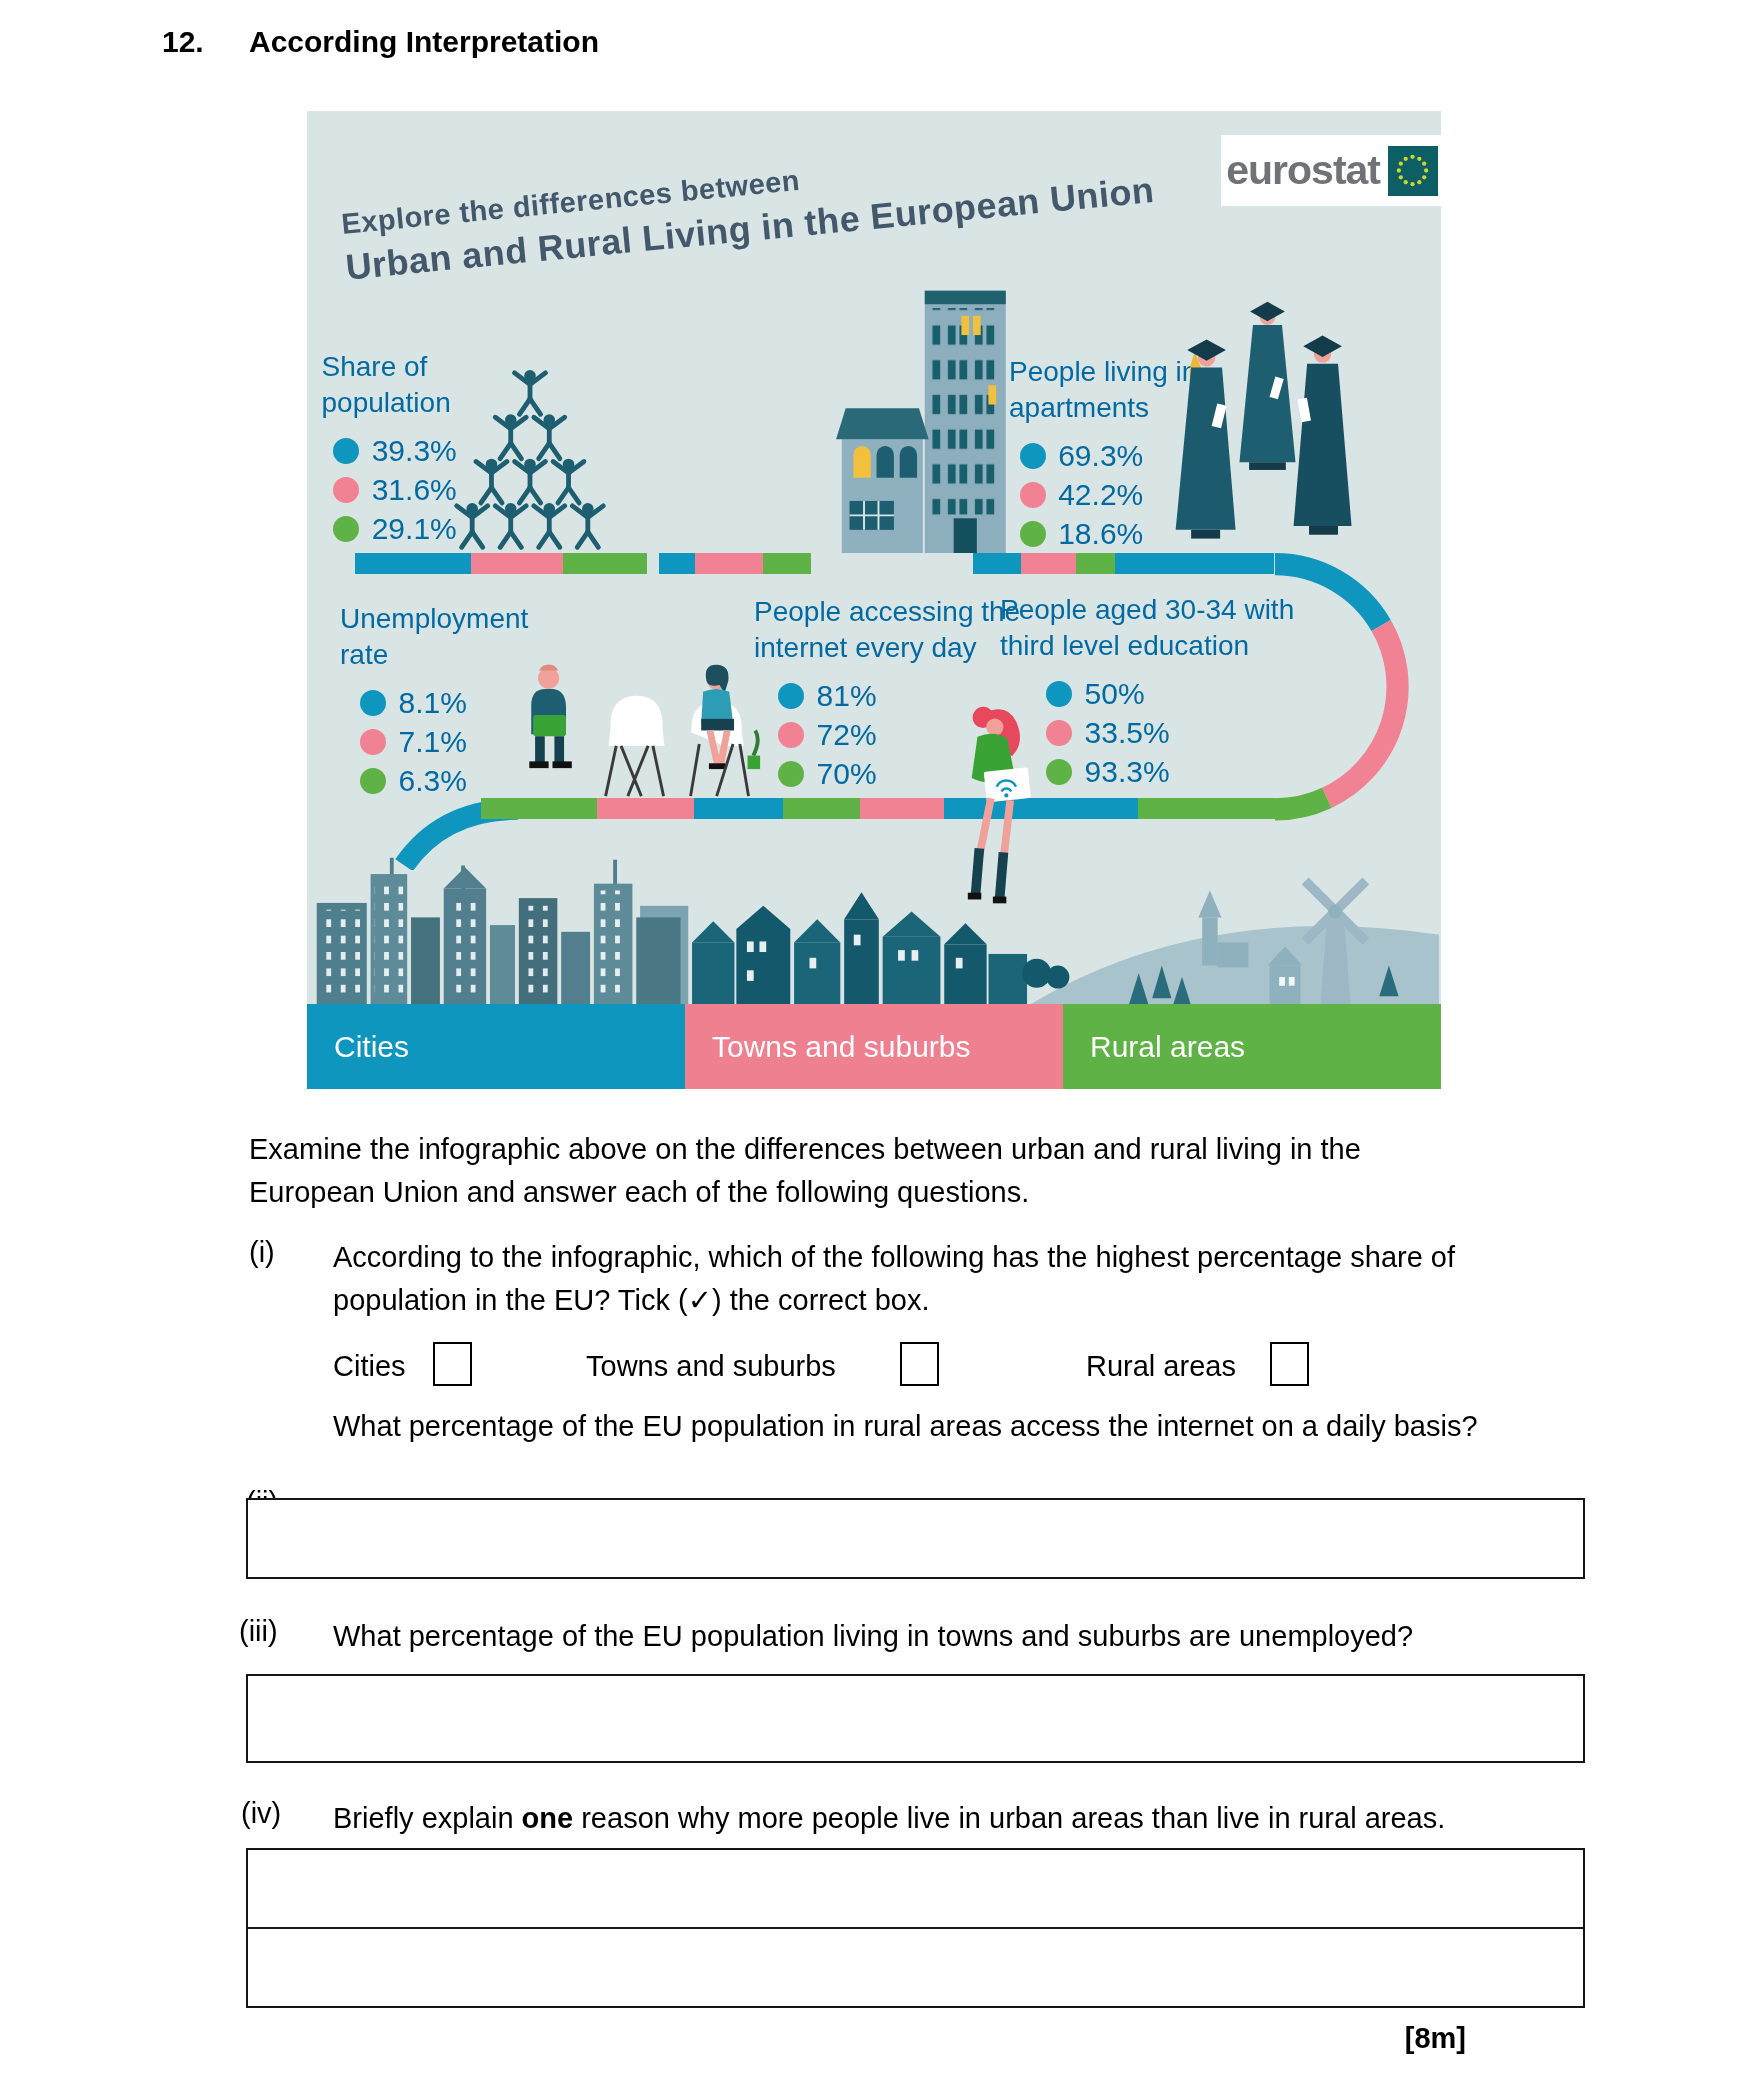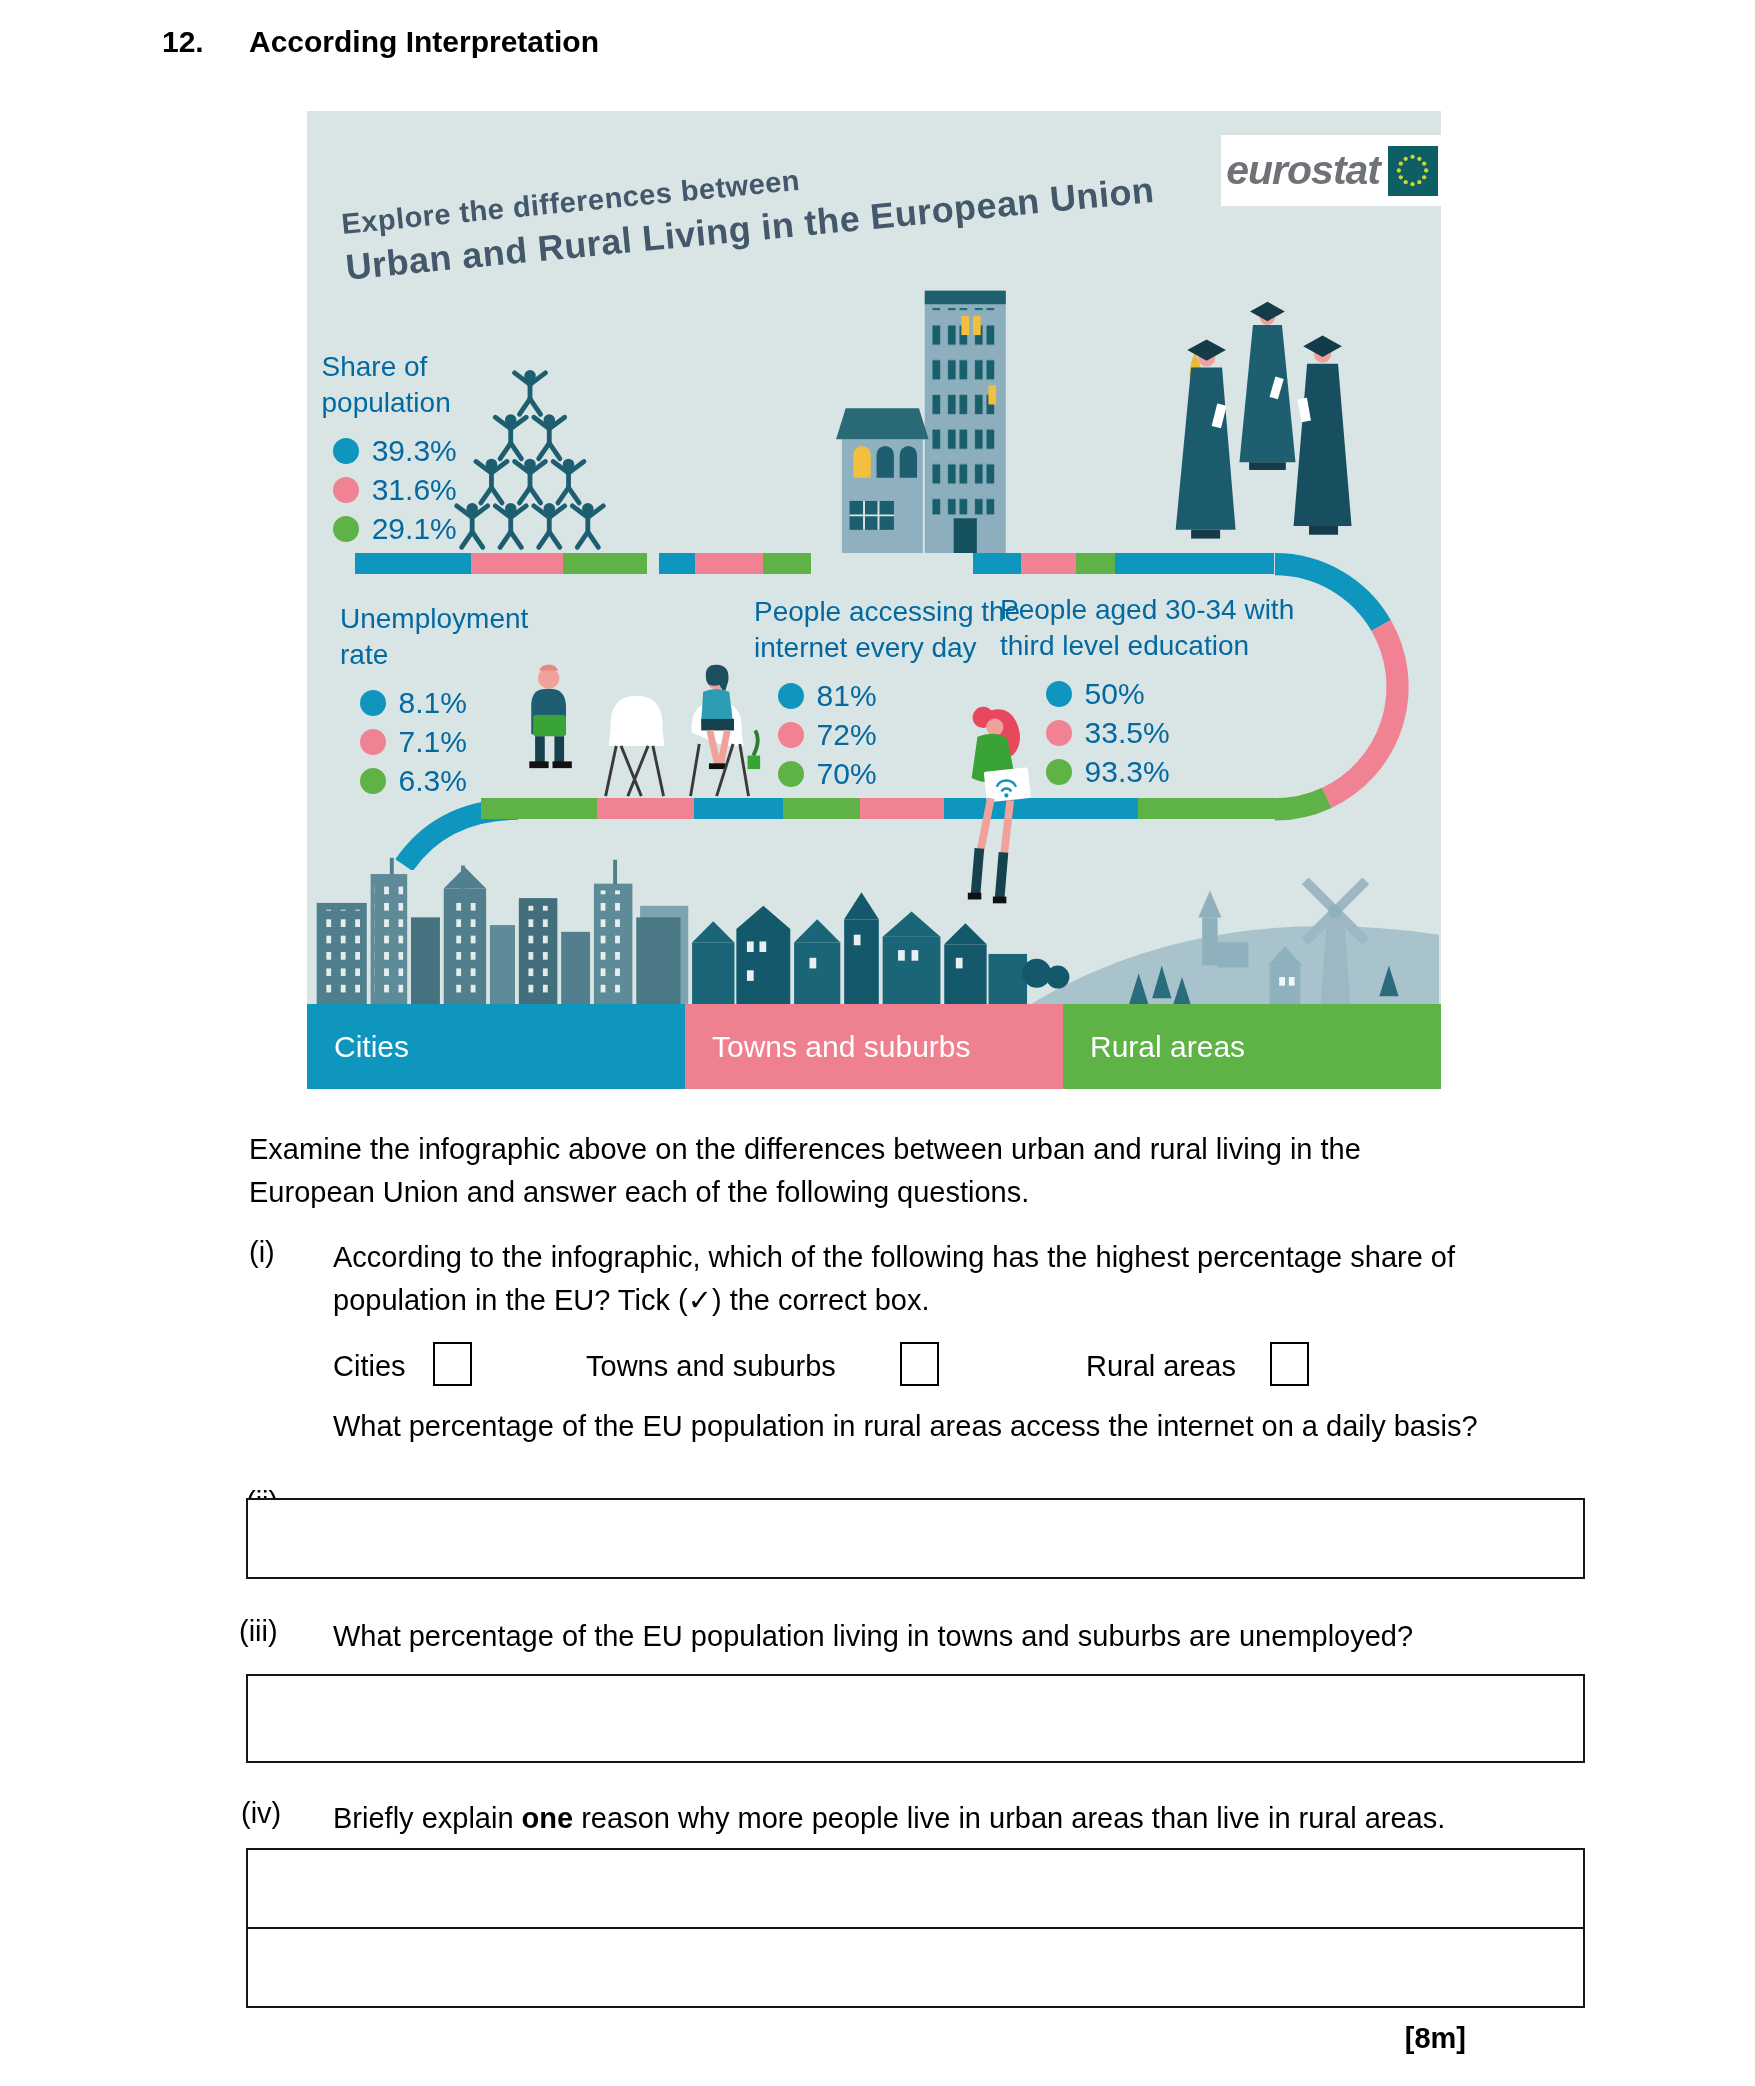--- a/index.html
+++ b/index.html
@@ -11,21 +11,21 @@
   
   .doc-num { left:162px; top:25px; font-size:30px; font-weight:bold; }
   .doc-title { left:249px; top:25px; font-size:30px; font-weight:bold; }
 
   
   .info { left:307px; top:111px; width:1134px; height:978px; background:#d9e4e5; overflow:hidden; }
   .info-title { left:33px; top:97px; transform:rotate(-5.5deg); transform-origin:left top; color:#44586c; }
   .info-title .l1 { font-size:29px; font-weight:bold; letter-spacing:0.5px; }
   .info-title .l2 { font-size:36px; font-weight:bold; margin-top:5.8px; letter-spacing:0.5px; }
 
-  .brand { left:914px; top:24px; width:222px; height:71px; background:#fff; display:flex; align-items:center; justify-content:center; gap:7.7px;font-style:italic; }
+  .brand { left:914px; top:24px; width:222px; height:71px; background:#fff; display:flex; align-items:center; justify-content:center; gap:7.7px; }
   .brand-text { font-size:41px; font-weight:bold; color:#6f7276; letter-spacing:-1px; }
   .brand-flag { width:50px; height:50px; background:#0e5e66; display:flex; align-items:center; justify-content:center; }
 
   
   .sg { line-height:36px; font-size:28px; color:#0369a1; }
   .sg .trow { display:flex; align-items:center; gap:12.6px; height:39px; }
   .sg .rows { margin-top:10.6px; }
   .dot { width:26px; height:26px; border-radius:50%; flex:0 0 26px; }
   .dot-c { background:#0f96be; }
   .dot-t { background:#f08294; }
@@ -156,20 +156,38 @@
       <rect x="122" y="244" width="24" height="36" fill="#14505e"></rect>
       <rect x="6" y="162" width="84" height="118" fill="#8fb0bf"></rect>
       <path d="M0,162 L10,130 L86,130 L96,162 Z" fill="#2a6a78"></path>
       <path d="M18,178 a9,9 0 0 1 18,0 v24 h-18 z" fill="#f2c03c"></path>
       <path d="M42,178 a9,9 0 0 1 18,0 v24 h-18 z" fill="#1d5f70"></path>
       <path d="M66,178 a9,9 0 0 1 18,0 v24 h-18 z" fill="#1d5f70"></path>
       <rect x="14" y="226" width="46" height="30" fill="#1d5f70"></rect>
       <path d="M14,241 h46 M29,226 v30 M44,226 v30" stroke="#d9e4e5" stroke-width="2"></path>
     </svg>
 
+    <div class="abs sg" style="left:702px;top:243px">
+      <div>People living in</div>
+      <div>apartments</div>
+      <div class="rows" style="margin-left:10.6px">
+        <div class="trow">
+            <span class="dot dot-c"></span>
+            <span class="val">69.3%</span>
+          </div>
+        <div class="trow">
+            <span class="dot dot-t"></span>
+            <span class="val">42.2%</span>
+          </div>
+        <div class="trow">
+            <span class="dot dot-r"></span>
+            <span class="val">18.6%</span>
+          </div>
+      </div>
+    </div>
 
     <svg class="abs" style="left:857px;top:185px" width="205" height="259" viewBox="0 0 212 268">
       <path d="M92,30 L122,30 L136,172 L78,172 Z" fill="#1d5f70"></path>
       <circle cx="107" cy="22" r="8" fill="#f0a29a"></circle>
       <path d="M89,16 L107,6 L125,16 L107,26 Z" fill="#143b49"></path>
       <rect x="88" y="172" width="38" height="8" fill="#143b49"></rect>
       <rect x="112" y="84" width="9" height="22" fill="#fff" transform="rotate(16 116 95)"></rect>
       <path d="M32,58 q-12,28 2,44 l12,-8 z" fill="#e8b93a"></path>
       <path d="M28,74 L60,74 L74,242 L12,242 Z" fill="#1b5b6d"></path>
       <circle cx="44" cy="64" r="9" fill="#f0a29a"></circle>

